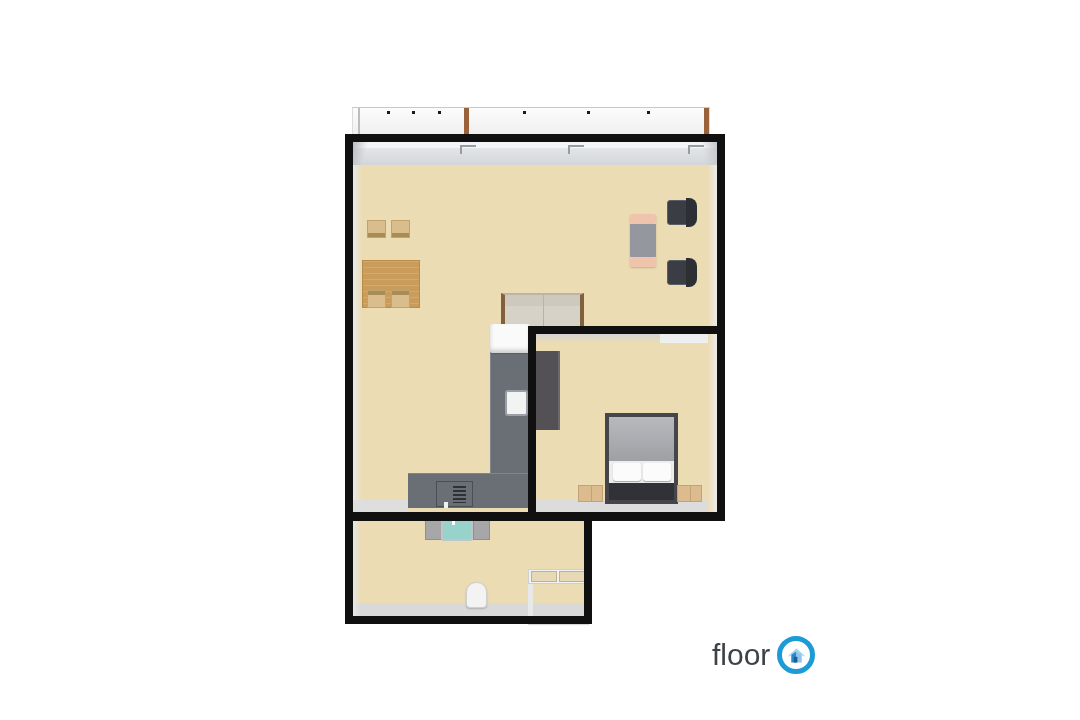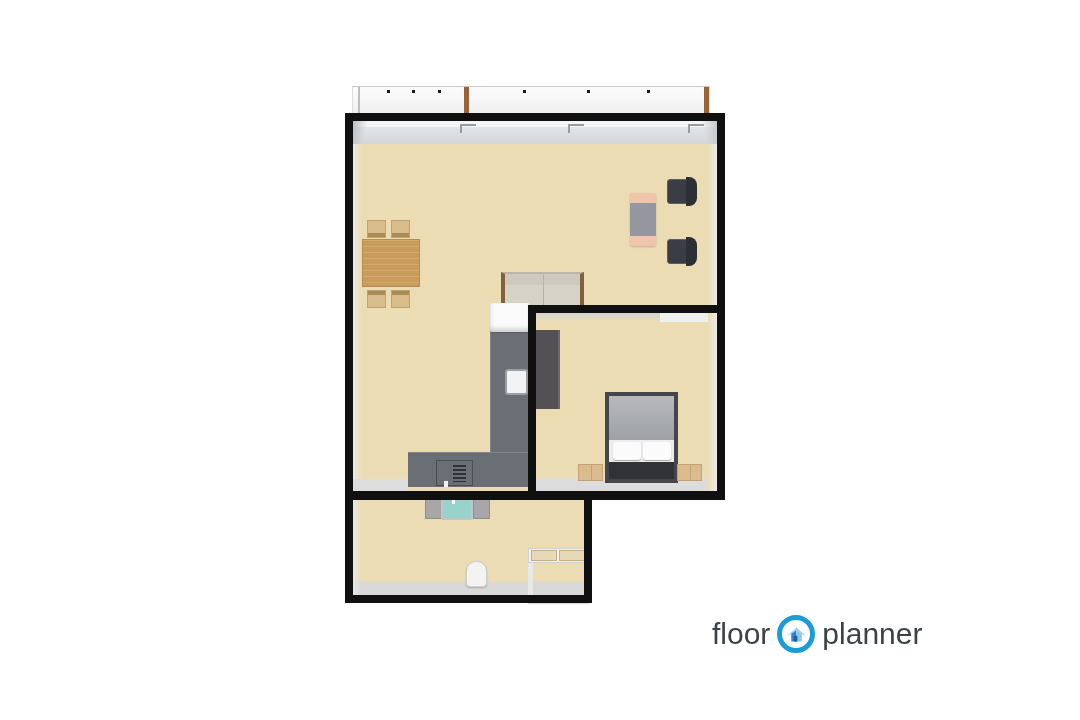--- a/index.html
+++ b/index.html
@@ -1,18 +1,18 @@
 <!DOCTYPE html>
 <html style="--wall: #101010; --floor: #ecdcb4; --counter: #6a6f76; --fridge: #fafafa; --wardrobe: #535156; --bedframe: #46464a; --bedfoot: #303237; --wood: #c99c5c; --chairTan: #d9bd8d; --sofaBody: #d6d2c7; --sofaWood: #83603d; --deskMid: #94979d; --deskCap: #efc3ac; --chairDark: #3a3d43; --basin: #98d3cb; --vanity: #a7a7a9; --toilet: #f3f3f3; --logoText: #3d4247; --logoBlue: #1c9bd6;"><head>
 <meta charset="utf-8">
 <style>
   html,body{margin:0;padding:0;background:#ffffff;}
   .stage{position:relative;width:1080px;height:720px;background:#ffffff;overflow:hidden;
          font-family:"Liberation Sans",sans-serif;}
-  .abs{position:absolute;}
+  .abs{position:absolute;margin-top:21px;}
 
   
   .balcony{left:352px;top:86px;width:356px;height:27px;
            background:linear-gradient(180deg,#fcfcfc,#efefef);
            border-top:1px solid #c9c9c9;border-left:1px solid #dcdcdc;border-right:1px solid #dcdcdc;}
   .post-brown{position:absolute;top:0;width:5px;height:27px;background:#9a6238;}
   .post-gray{position:absolute;top:0;left:5px;width:2px;height:27px;background:#bdbdbd;}
   .baluster{position:absolute;top:3px;width:3px;height:3px;background:#1a1a1a;}
 
   
@@ -215,16 +215,15 @@
   <div class="abs logo">
     <span class="word">floor</span>
     <span class="logo-icon">
       <svg viewBox="0 0 24 24" width="21" height="21" aria-hidden="true">
         <path d="M3 12 L12 4 L21 12 L21 13.5 L12 7 L3 13.5 Z" fill="#9fd4f1"></path>
         <path d="M6 11 L12 7 L12 20 L6 20 Z" fill="#2e86c8"></path>
         <path d="M12 7 L18 11 L18 20 L12 20 Z" fill="#8cc6ec"></path>
         <path d="M9 20 L9 13.5 L13 13.5 L13 20 Z" fill="#1a5d97"></path>
       </svg>
     </span>
-    <span class="word">planner</span>
   </div>
 
 </div>
 
 </body></html>

